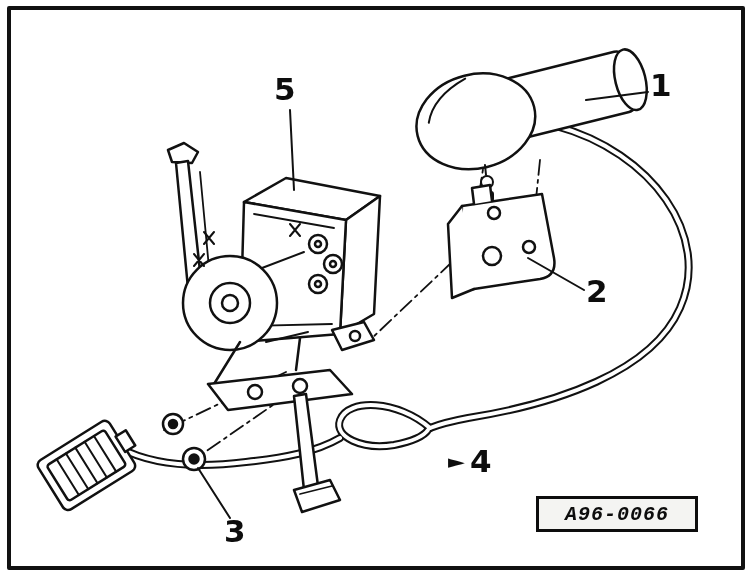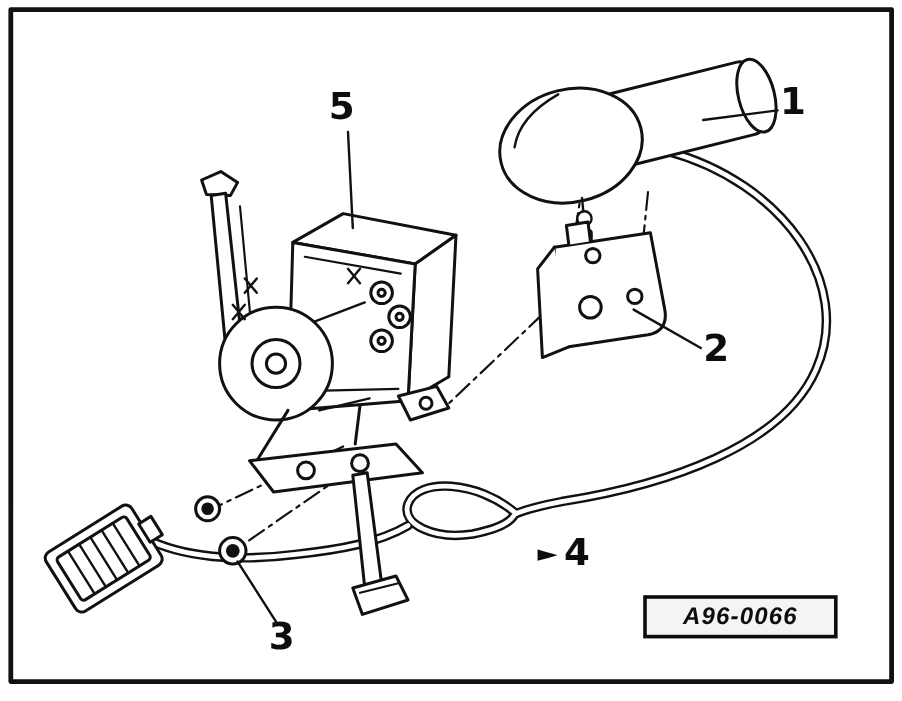--- a/index.html
+++ b/index.html
@@ -35,21 +35,21 @@
   }
   .refbox {
     position: absolute;
     left: 536px; top: 496px;
     width: 162px; height: 36px;
     border: 3px solid #0d0d0d;
     background: #f4f4f2;
     display: flex; align-items: center; justify-content: center;
   }
   .refbox span {
-    font-family: Liberation Sans, sans-serif;
+    font-family: Liberation Mono, monospace;
     font-weight: bold;
     font-style: italic;
     font-size: 20px;
     letter-spacing: 1px;
     color: #0d0d0d;
   }
 </style>
 </head>
 <body>
 

